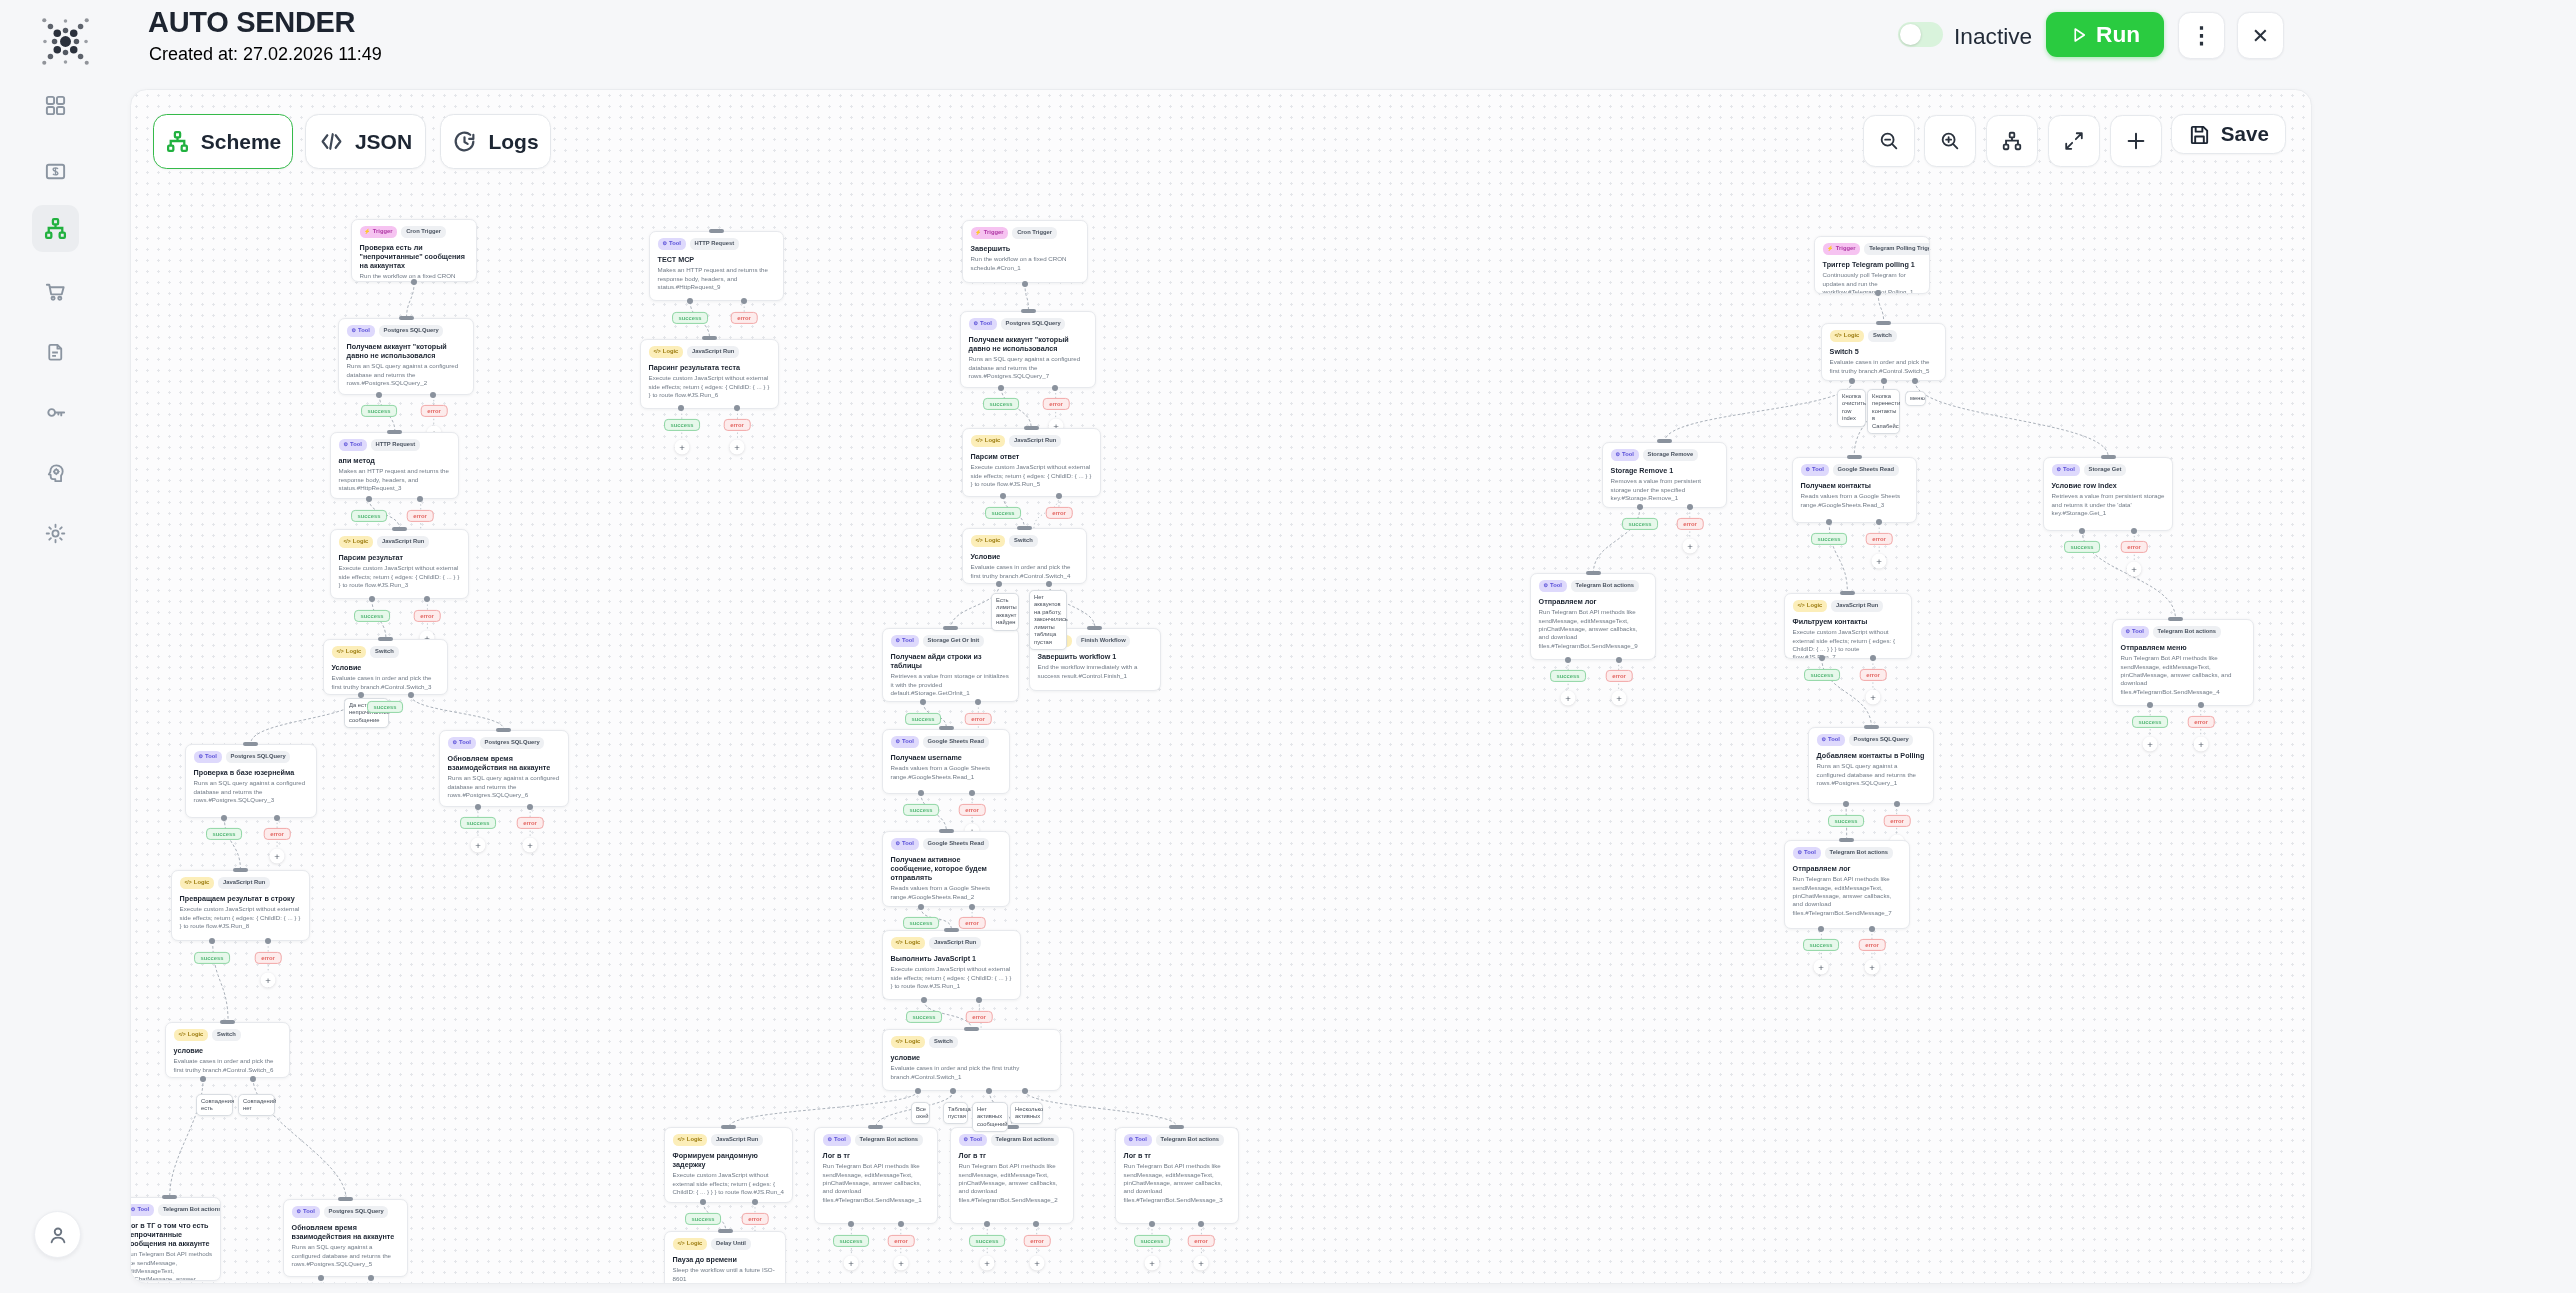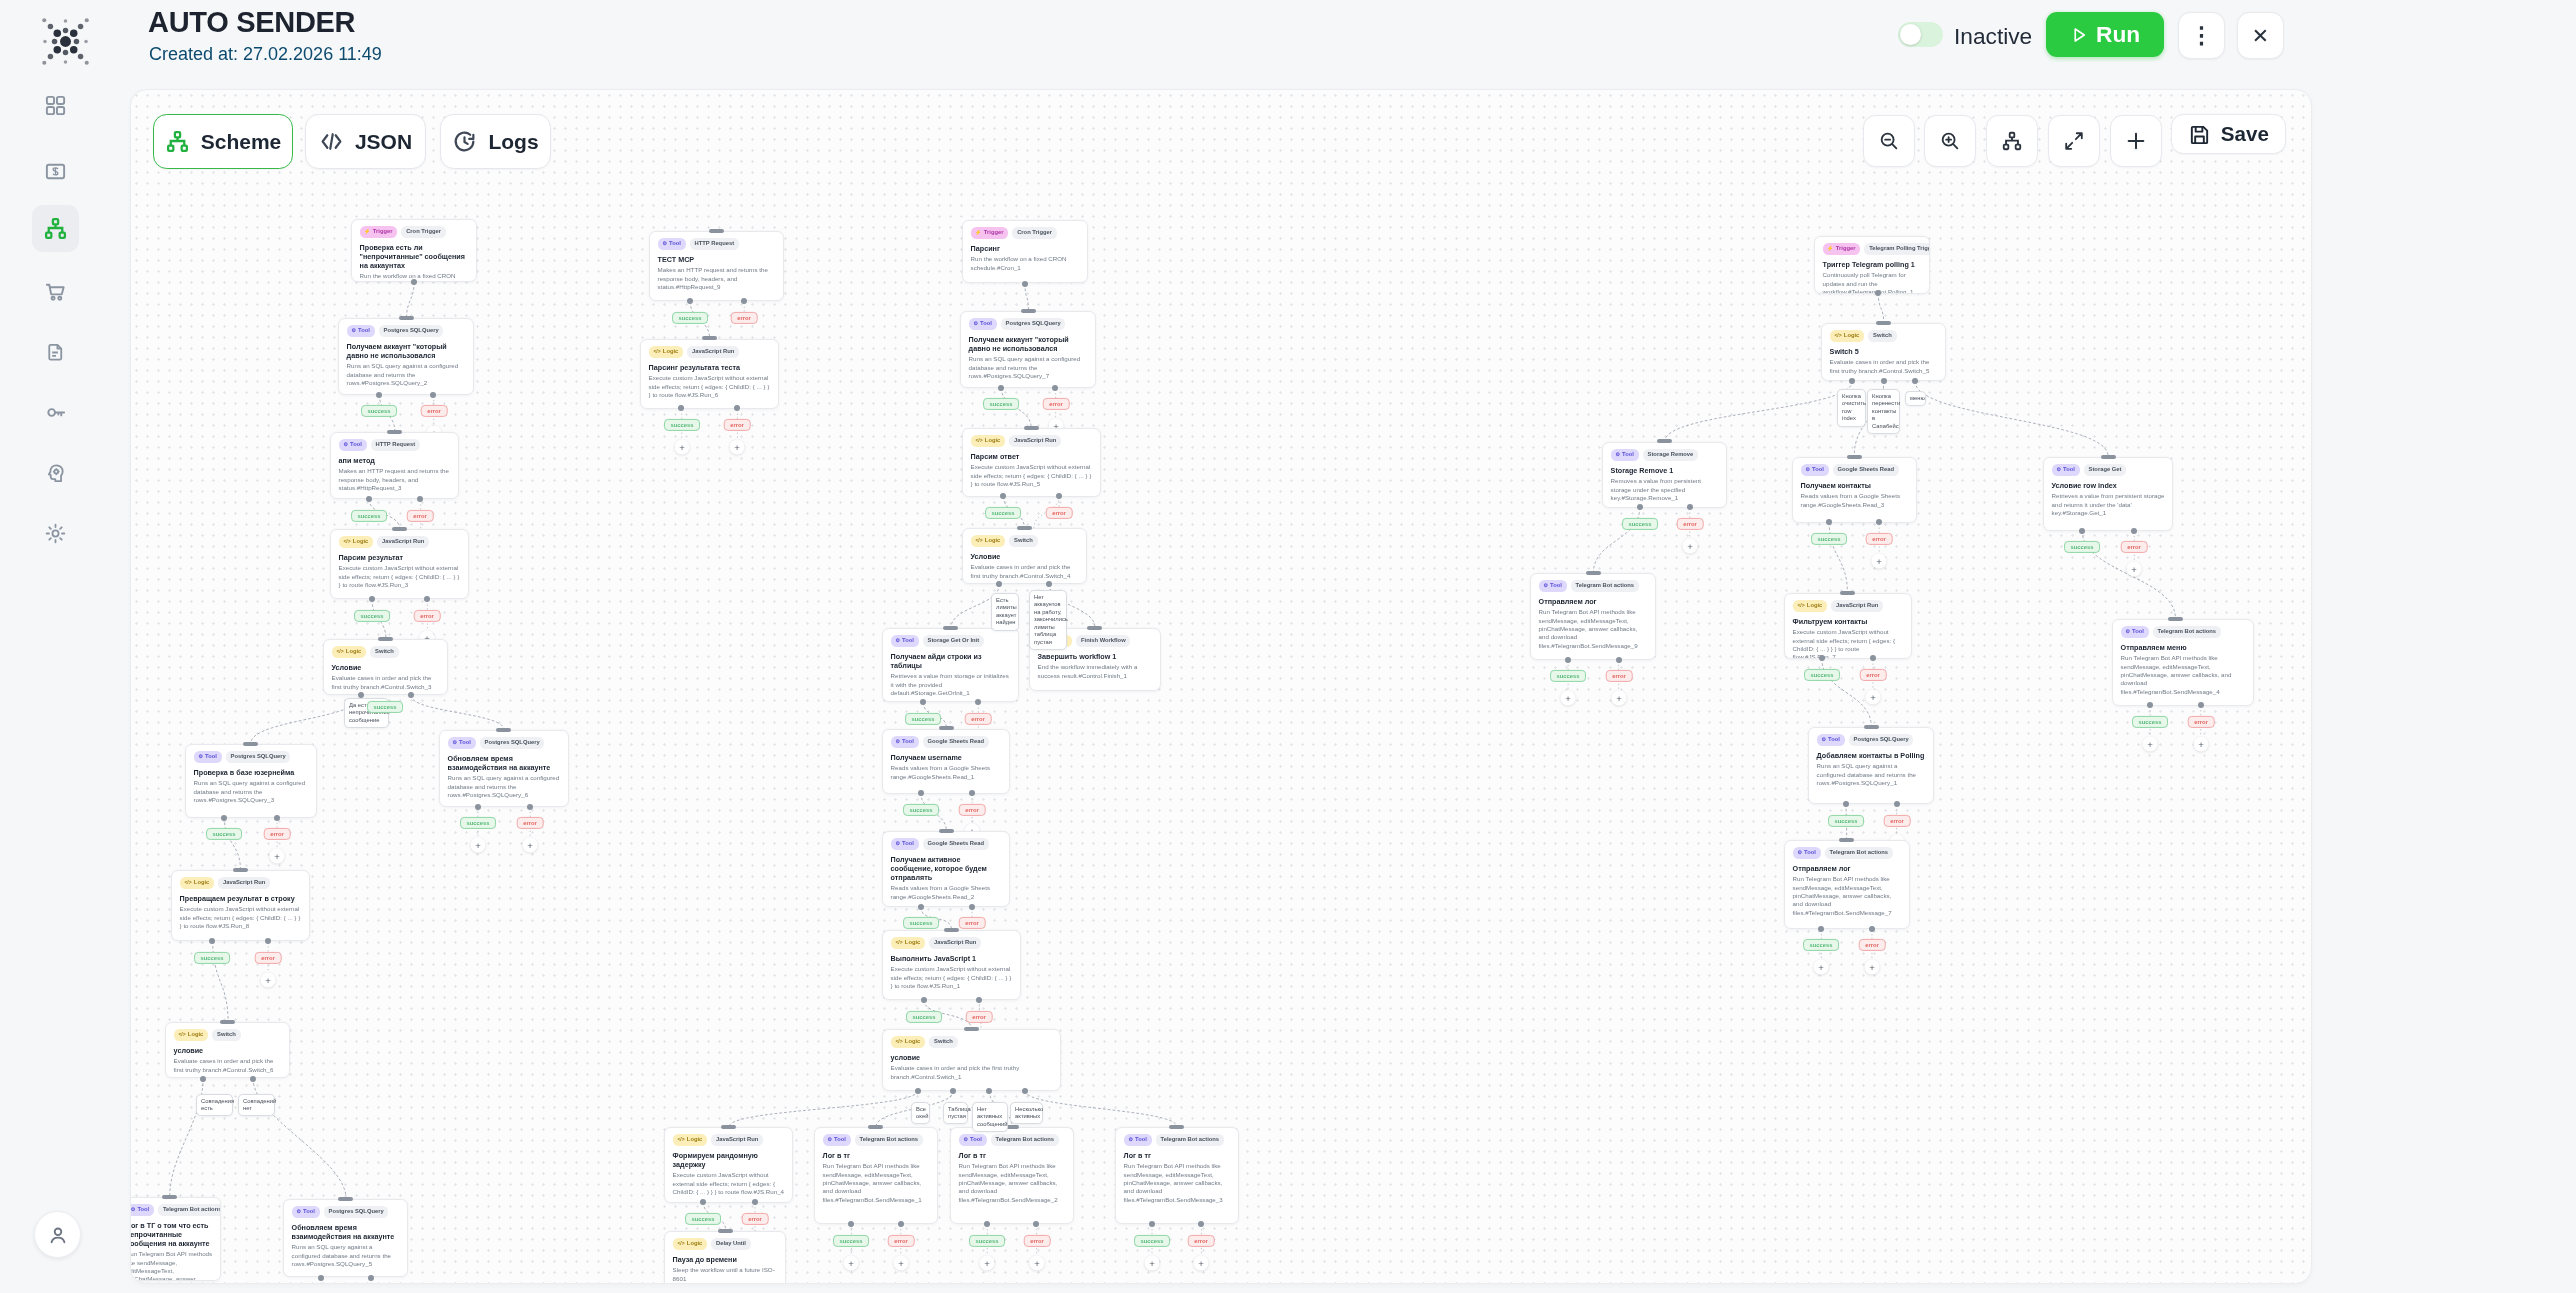--- a/index.html
+++ b/index.html
@@ -1,21 +1,21 @@
 <!DOCTYPE html>
 <html style="font-size:11px"><head>
 <meta charset="utf-8">
 <style>
   html,body{margin:0;padding:0;}
   body{width:2576px;height:1293px;background:#f6f7f9;font-family:"Liberation Sans",sans-serif;overflow:hidden;position:relative;}
   .abs{position:absolute;}
   
   #logo{left:34px;top:9.6px;width:63px;height:63px;}
   #page-title{left:148px;top:5.5px;font-size:29px;font-weight:800;color:#1d2430;letter-spacing:-0.3px;}
-  #page-subtitle{left:149px;top:44px;font-size:18px;color:#0c4a6e;}
+  #page-subtitle{left:149px;top:44px;font-size:18px;color:#000000;}
   #status-toggle{left:1898px;top:22px;width:45px;height:25px;border-radius:12.4px;background:#d9f3dc;cursor:pointer;}
   #status-toggle .knob{position:absolute;left:2.1px;top:2.1px;width:20.6px;height:20.6px;border-radius:50%;background:#fff;box-shadow:0 0.7px 2.7px rgba(0,0,0,.18);}
   #status-label{left:1954px;top:23px;font-size:22.7px;color:#222b38;}
   .hbtn{background:#fff;border:1px solid #e8eaee;border-radius:12.4px;box-shadow:0 0.7px 2.1px rgba(20,24,33,.05);display:flex;align-items:center;justify-content:center;cursor:pointer;color:#2a323d;}
   #run-btn{left:2046px;top:12.4px;width:118px;height:45px;border-radius:11px;background:#2acb40;color:#fff;display:flex;align-items:center;justify-content:center;gap:8.2px;font-size:22.7px;font-weight:600;cursor:pointer;box-shadow:0 1.4px 4.1px rgba(42,203,64,.35);}
   #kebab-btn{left:2178px;top:12.4px;width:45px;height:45px;font-size:23px;font-weight:700;}
   #close-btn{left:2237px;top:12.4px;width:45px;height:45px;font-size:20.6px;}
   
   .side-item{left:32px;width:47px;height:47px;display:flex;align-items:center;justify-content:center;border-radius:11px;cursor:pointer;color:#8b95a1;}
   .side-item.active{background:#ebedf0;color:#21b13f;}
@@ -458,21 +458,21 @@
       <div class="port" style="left: 603px; top: 315px;"></div>
       <div class="pill pill-success" style="left: 551px; top: 335px;">success</div>
       <div class="pill pill-error" style="left: 606px; top: 335px;">error</div>
       <div class="plus" style="left: 606px; top: 357px;">+</div>
       <div class="plus" style="left: 551px; top: 357px;">+</div>
       <div class="node" style="left: 831px; top: 130px; width: 126px; height: 63px;">
         <div class="bds">
           <div class="bd bd-trigger"><span style="font-size: 5.1px;">⚡</span>Trigger</div>
           <div class="bd bd-type">Cron Trigger</div>
         </div>
-        <div class="tt">Парсинг</div>
+        <div class="tt">Завершить</div>
         <div class="ds">Run the workflow on a fixed CRON schedule.#Cron_1</div>
       </div>
       <div class="port" style="left: 891px; top: 191px;"></div>
       <div class="node" style="left: 829px; top: 221px; width: 136px; height: 77px;">
         <div class="bds">
           <div class="bd bd-tool"><span style="font-size: 5.1px;">⚙</span>Tool</div>
           <div class="bd bd-type">Postgres SQLQuery</div>
         </div>
         <div class="tt">Получаем аккаунт "который давно не использовался</div>
         <div class="ds">Runs an SQL query against a configured database and returns the rows.#Postgres.SQLQuery_7</div>

